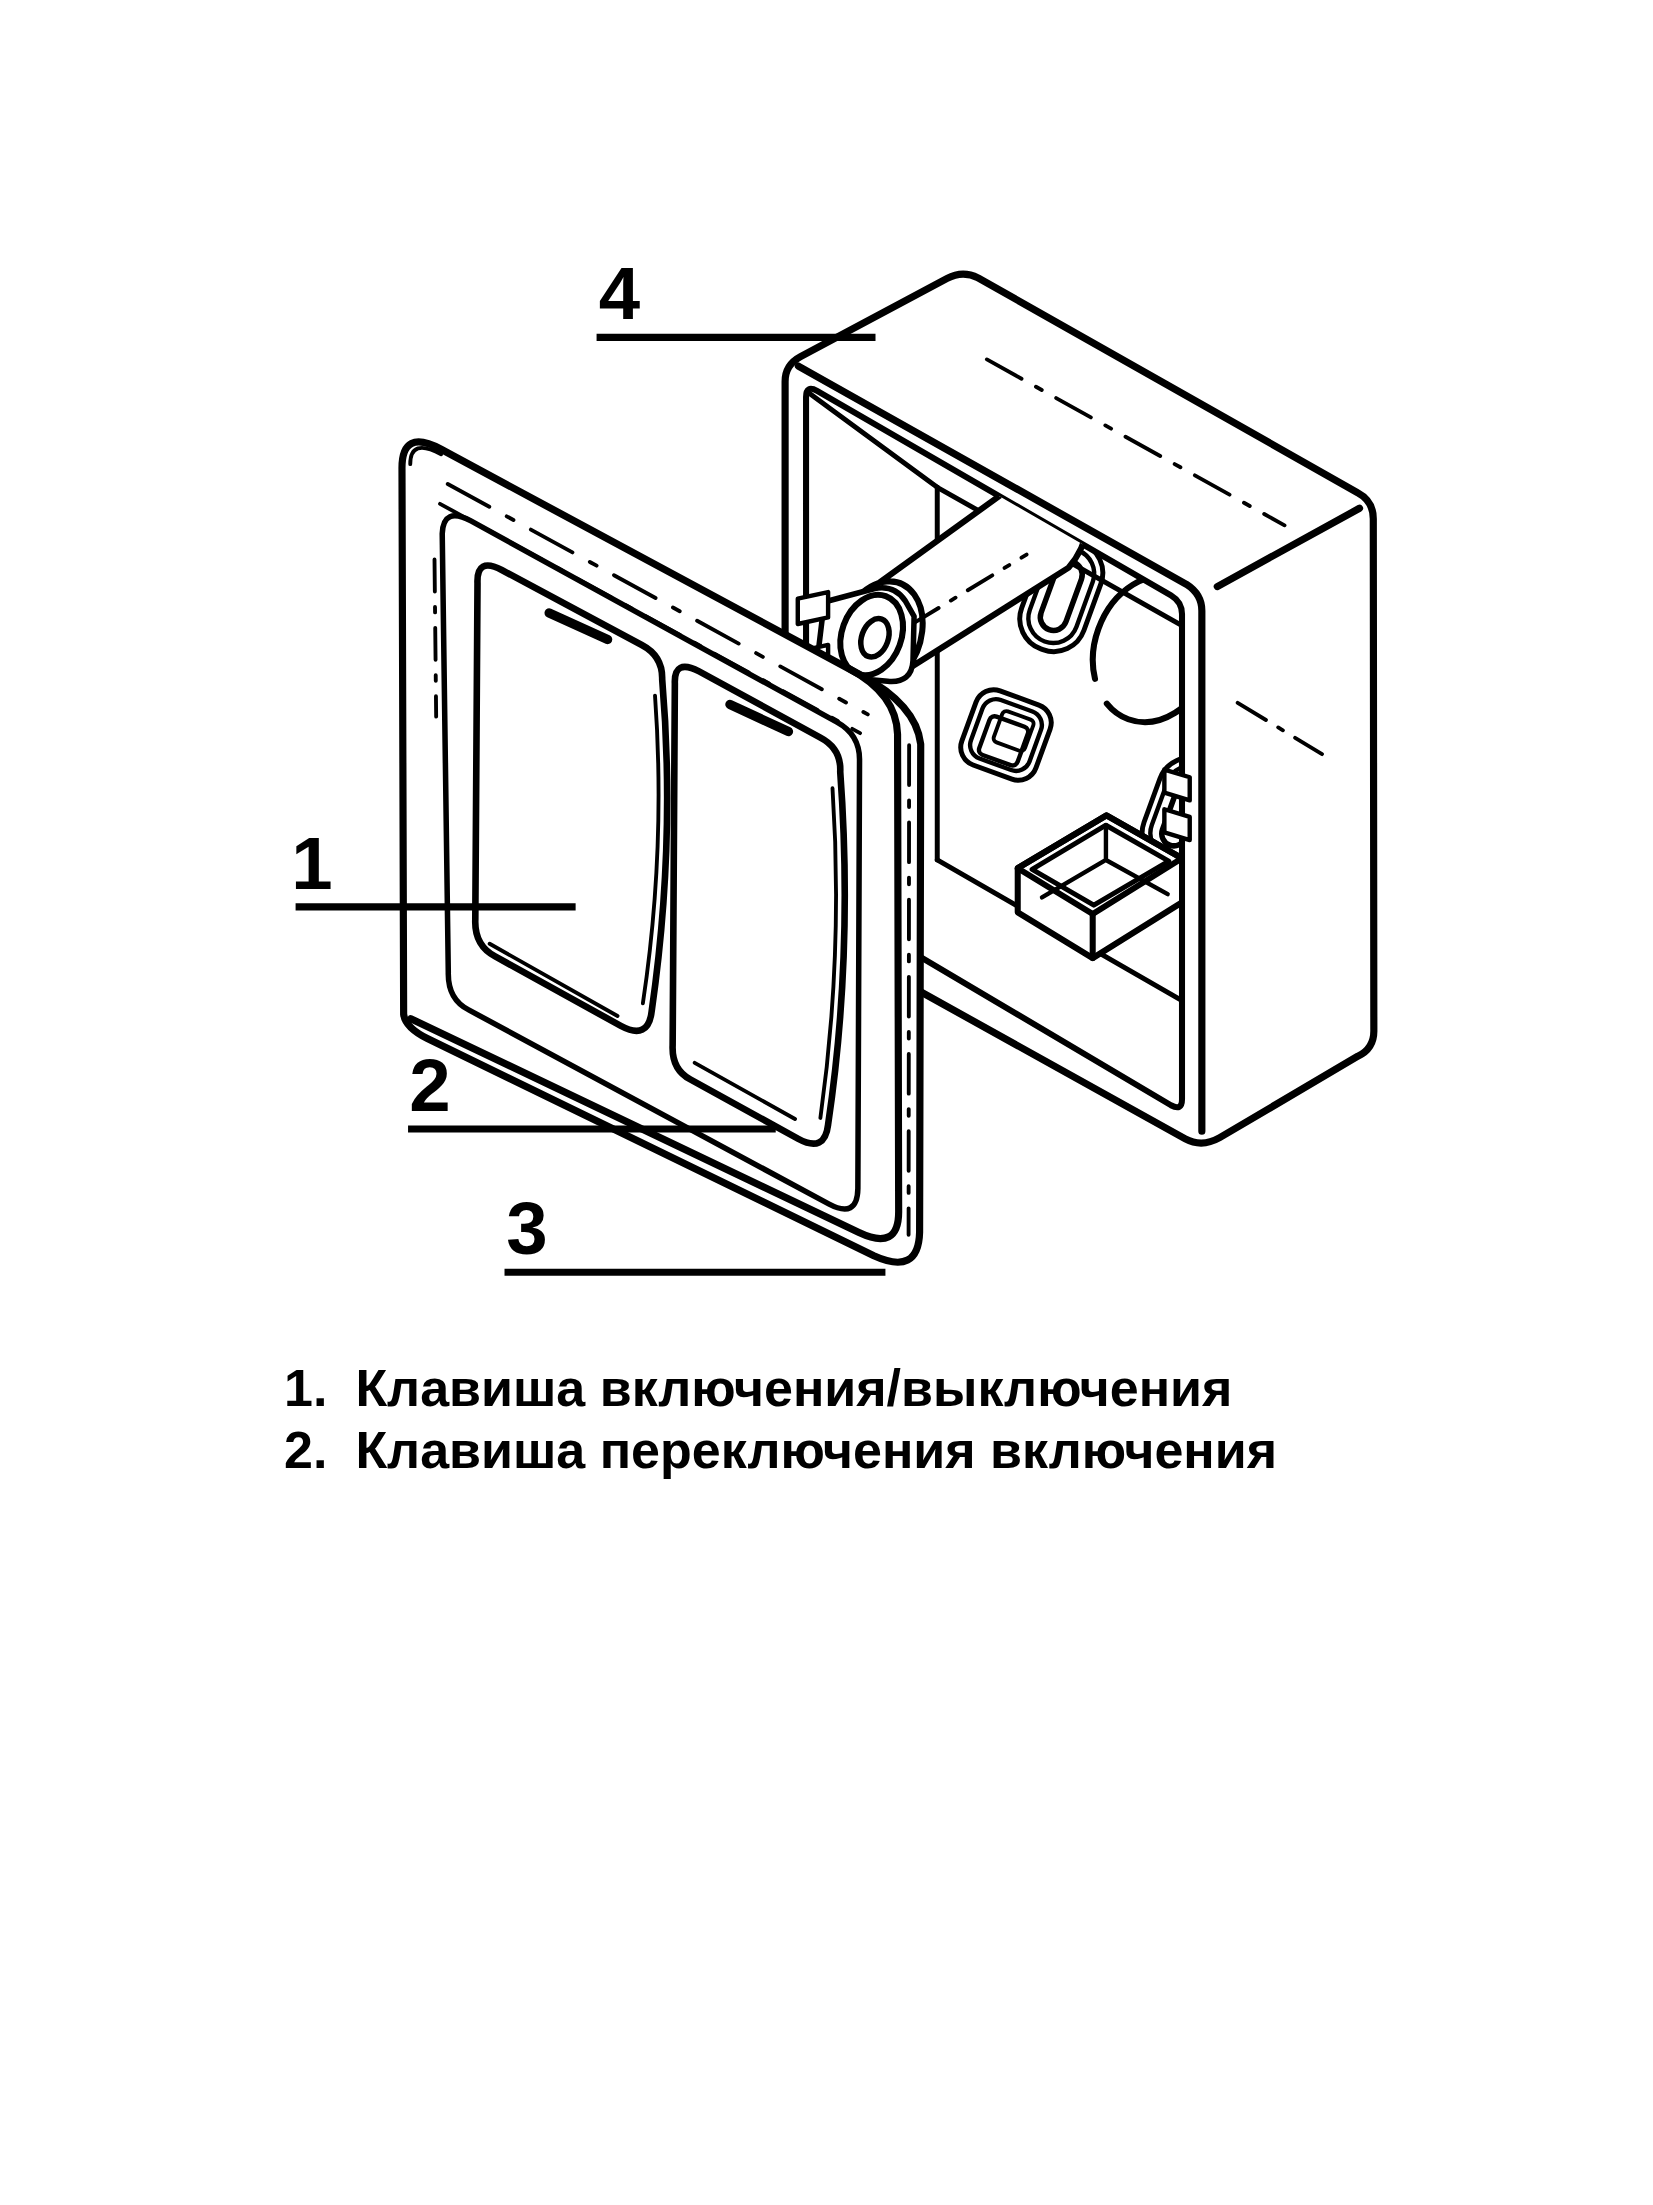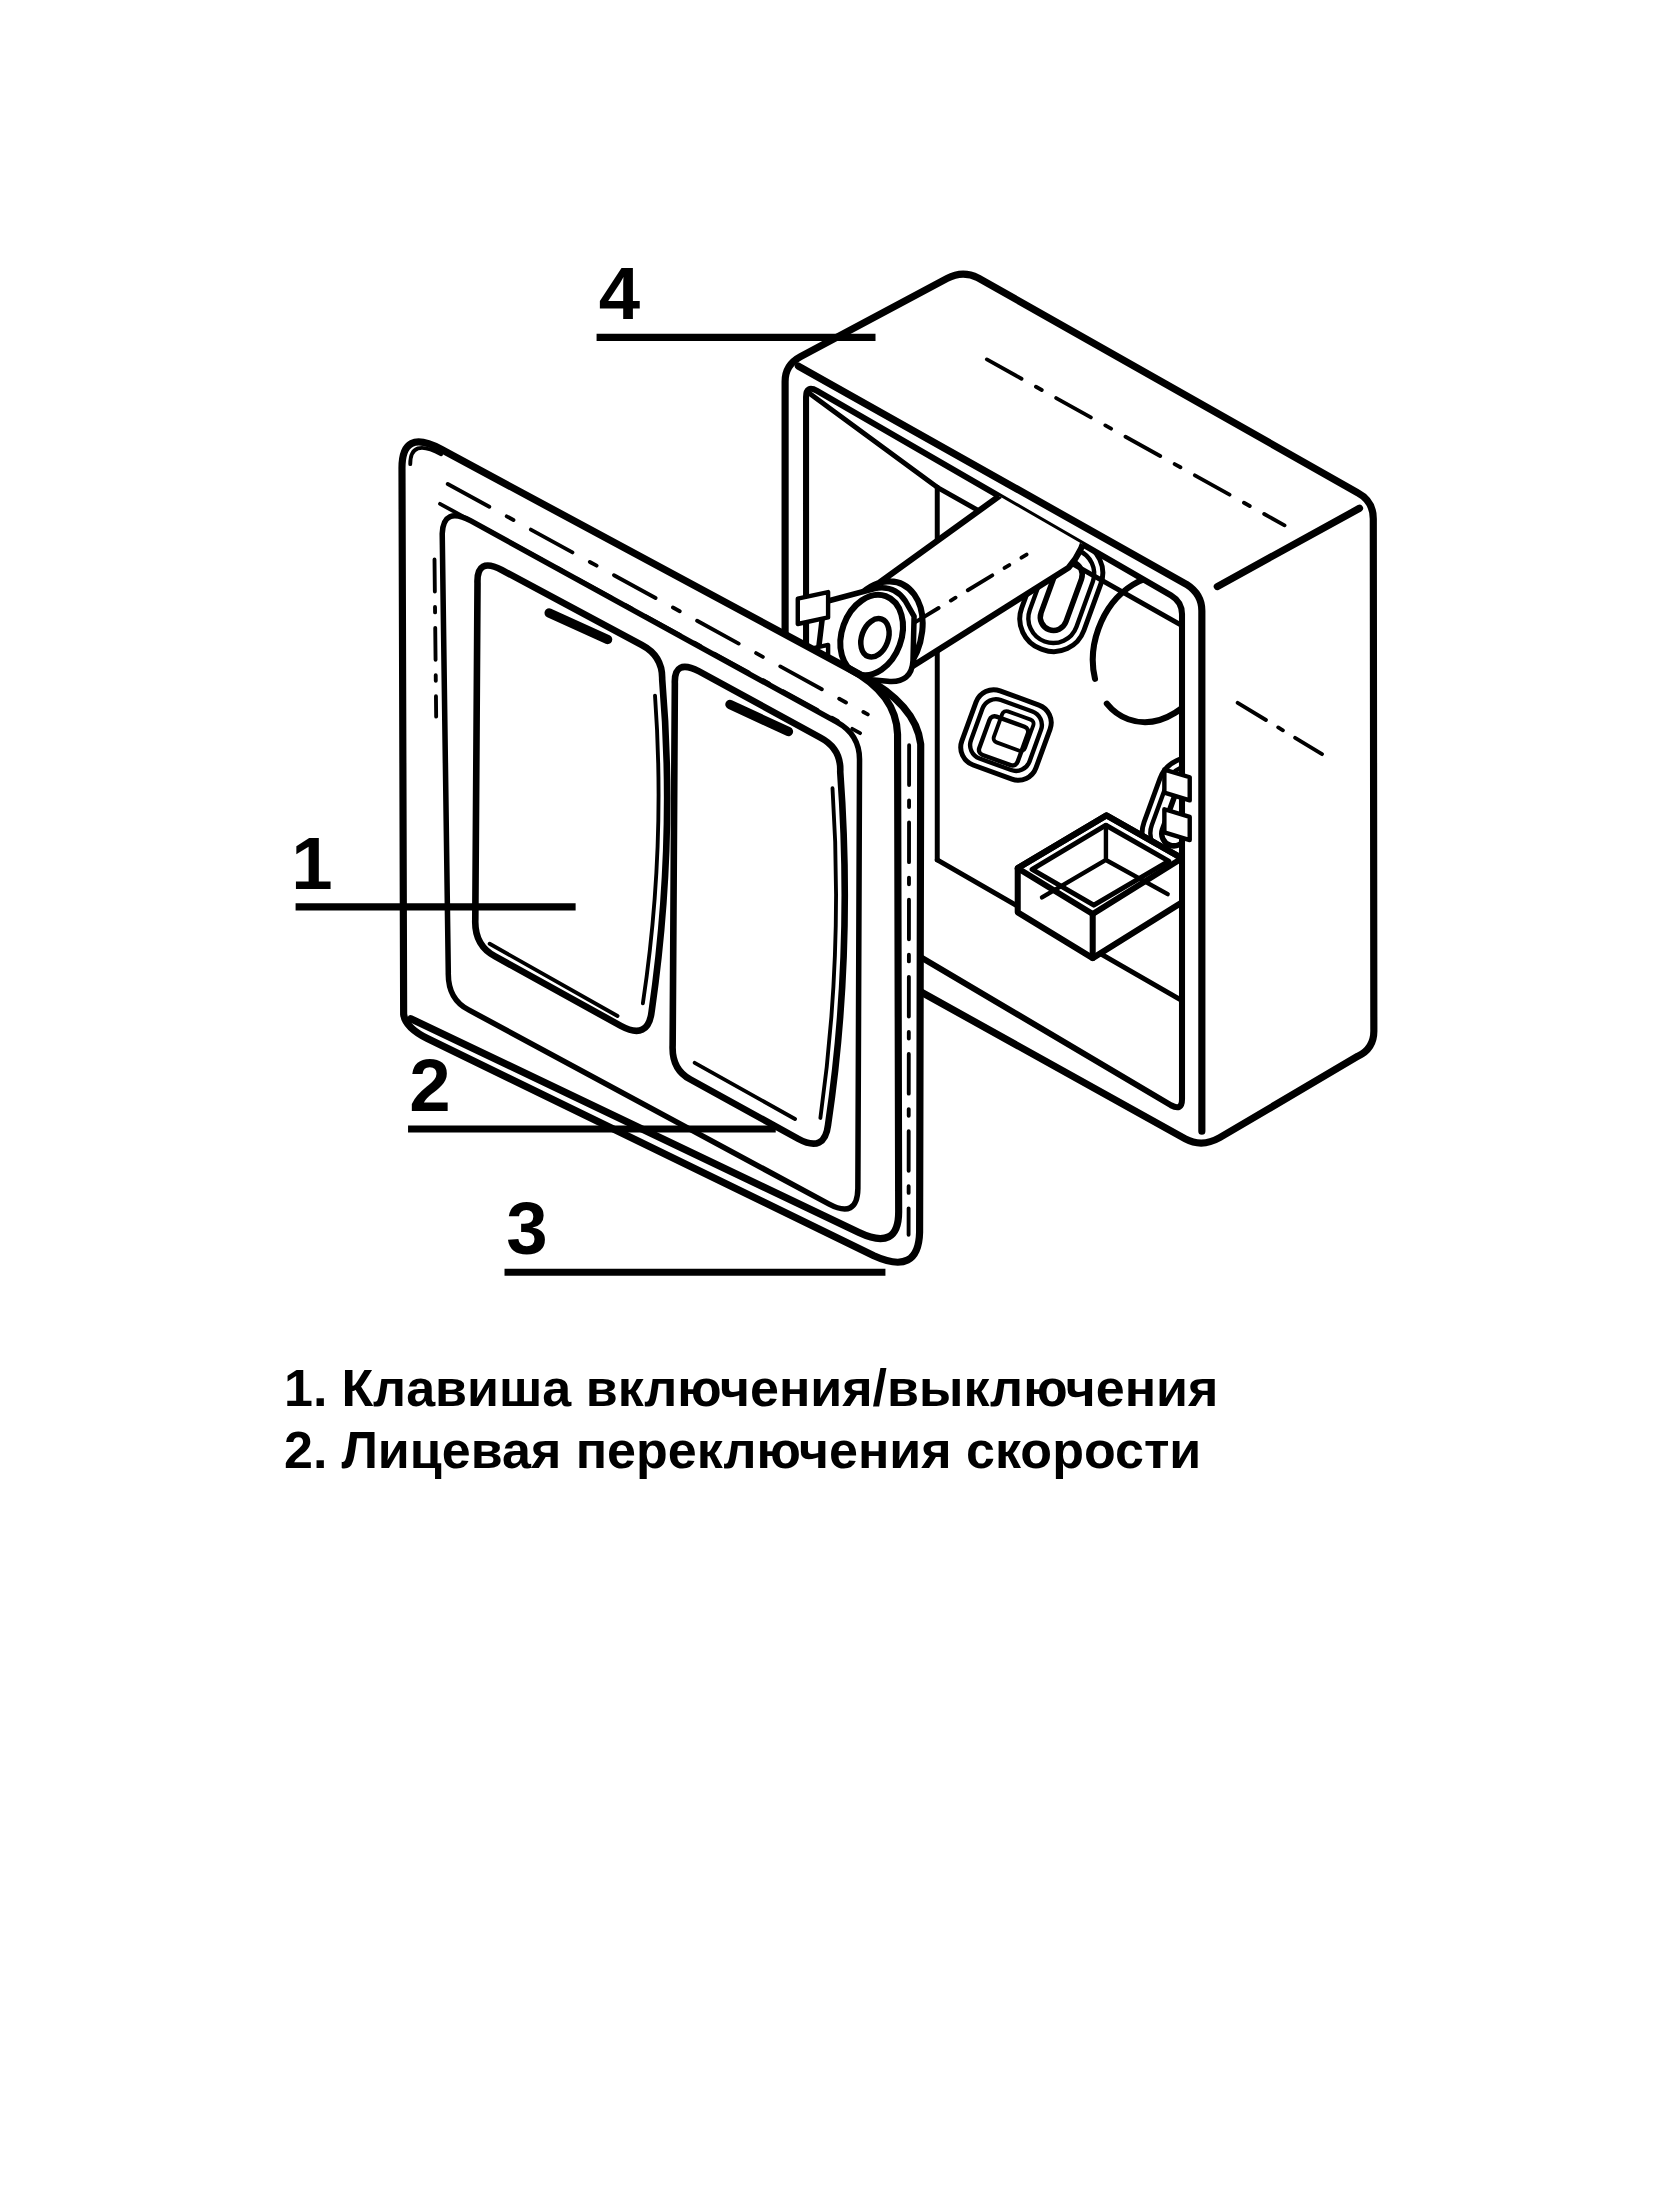--- a/index.html
+++ b/index.html
@@ -6,21 +6,21 @@
   body{width:1654px;height:2205px;position:relative;font-family:"Liberation Sans",sans-serif;}
   svg{position:absolute;left:0;top:0;}
   .ln{stroke:#000;fill:none;stroke-linecap:round;stroke-linejoin:round;}
   .fw{stroke:#000;fill:#fff;stroke-linejoin:round;}
   .w13{stroke-width:13px;} .w12{stroke-width:12px;} .w11{stroke-width:11px;}
   .w10{stroke-width:10px;} .w9{stroke-width:9px;} .w8{stroke-width:8px;} .w7{stroke-width:7px;}
   .slot{stroke:#000;stroke-width:17px;stroke-linecap:round;fill:none;}
   .leader{stroke:#000;stroke-width:13px;stroke-linecap:butt;fill:none;}
   .num{font:700 135px "Liberation Sans",sans-serif;fill:#000;}
   .legend{position:absolute;left:284px;top:1357px;color:#000;font-size:52px;font-weight:700;line-height:62px;white-space:nowrap;}
-  .legend-text{margin-left:14px;}
+  .legend-text{margin-left:28px;}
 </style>
 </head>
 <body>
 
 <svg viewBox="0 0 3000 4000" width="1654" height="2205">
   <defs>
     <clipPath id="opening">
       <path d="M 1462,1592 L 1462,720 Q 1462,698 1482,709 L 2124,1080 Q 2144,1092 2144,1114 L 2144,1994 Q 2144,2016 2124,2005 L 1482,1625 Q 1462,1614 1462,1592 Z"></path>
     </clipPath>
   </defs>
@@ -120,16 +120,16 @@
     <line class="leader" x1="915" y1="2308" x2="1606" y2="2308"></line>
     <text class="num" x="918" y="2275">3</text>
   </g>
 </svg>
 
 <div class="legend">
   <div class="legend-row">
     <span class="legend-num">1.</span><span class="legend-text">Клавиша включения/выключения</span>
   </div>
   <div class="legend-row">
-    <span class="legend-num">2.</span><span class="legend-text">Лицевая переключения скорости</span>
+    <span class="legend-num">2.</span><span class="legend-text">Клавиша переключения включения</span>
   </div>
 </div>
 
 
 </body></html>

